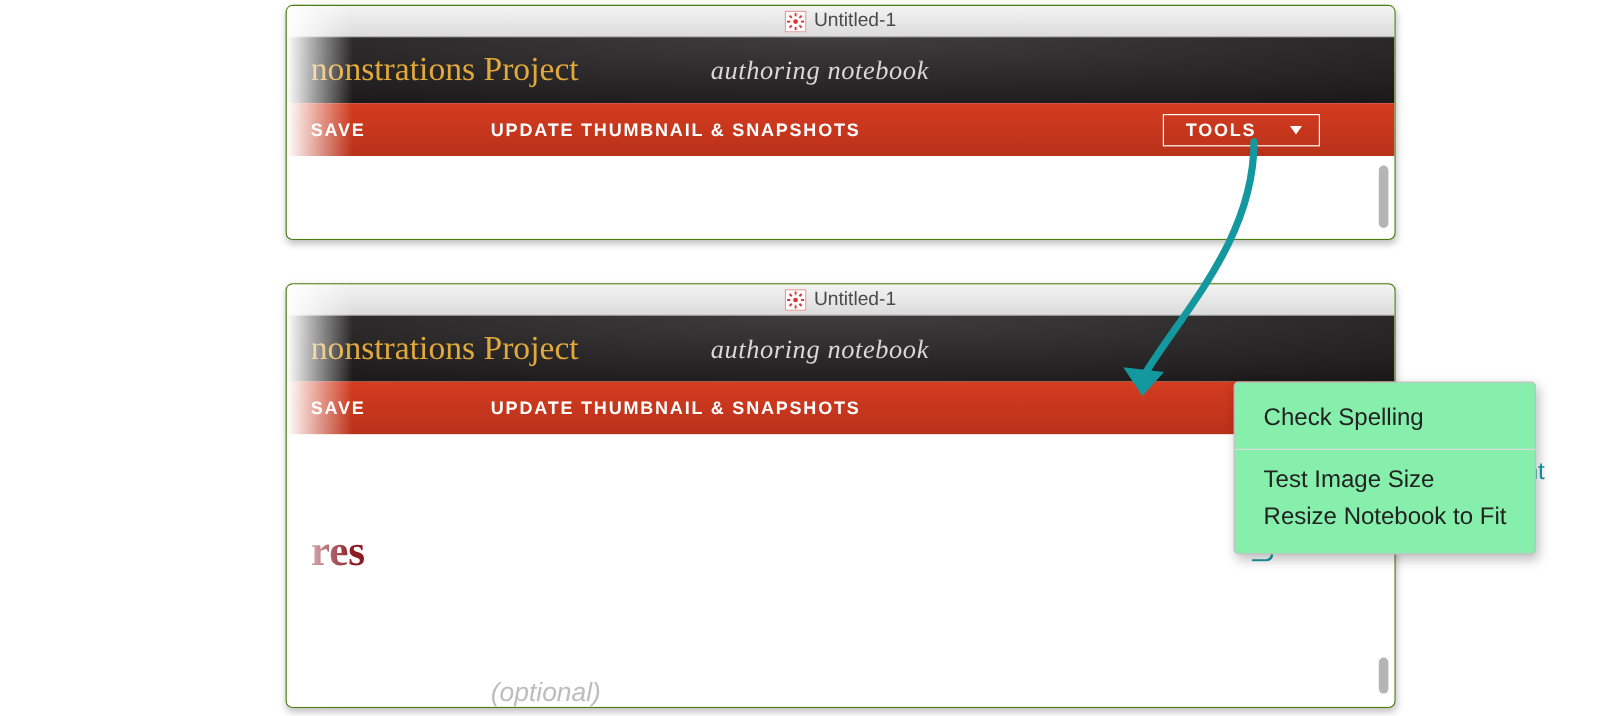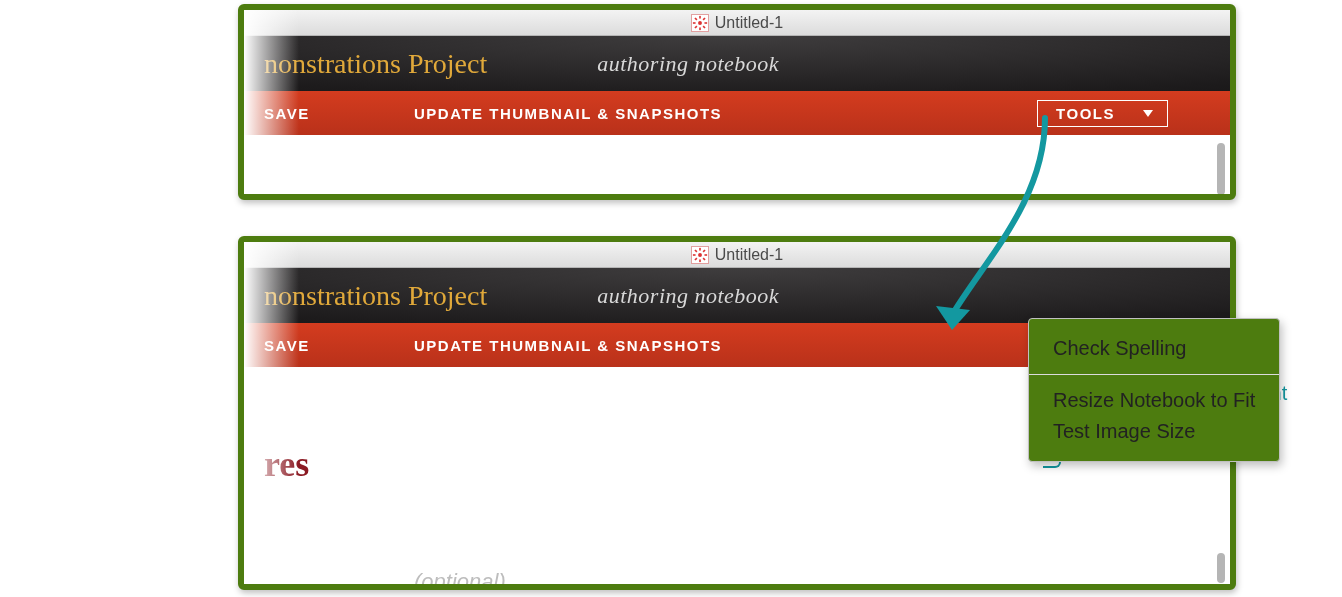--- a/index.html
+++ b/index.html
@@ -8,22 +8,22 @@
     height: 597px;
     background: #fff;
     font-family: "Helvetica Neue", Helvetica, Arial, sans-serif;
     position: relative;
     overflow: hidden;
   }
 
   
   .panel {
     position: absolute;
-    width: 998px;
-    border: 6px solid #4d7c0f;
+    width: 925px;
+    border: 1px solid #4d7c0f;
     border-radius: 6px;
     overflow: hidden;
     box-shadow: 1px 3px 6px rgba(0,0,0,0.25);
     background: #fff;
   }
   .panel .left-fade {
     position: absolute;
     left: 0; top: 0; bottom: 0;
     width: 55px;
     background: linear-gradient(90deg, #ffffff 0%, rgba(255,255,255,0) 100%);
@@ -133,21 +133,21 @@
   .optional-text {
     color: #bdbdbd;
     font-size: 22px;
     font-style: italic;
     font-family: Liberation Sans, sans-serif;
   }
 
   
   .dropdown {
     position: absolute;
-    background: #4d7c0f;
+    background: #86efac;
     border: 1px solid #c0c0c0;
     border-radius: 4px;
     box-shadow: 2px 4px 10px rgba(0,0,0,0.25);
     padding: 14px 24px;
     font-size: 20px;
     color: #222;
     z-index: 50;
   }
   .dropdown .menu-item { padding: 4px 0; white-space: nowrap; }
   .dropdown .sep {
@@ -263,22 +263,22 @@
     <div class="big-heading" style="position:absolute; left:0; top:76px;">res</div>
     <div class="optional-text" style="position:absolute; left:170px; top:202px;">(optional)</div>
 
     <div class="scroll-thumb" style="top:186px; height:30px;"></div>
   </div>
 </div>
 
 <div class="dropdown" style="left:1028px; top:318px; width:252px;">
   <div class="menu-item">Check Spelling</div>
   <div class="sep"></div>
+  <div class="menu-item">Test Image Size</div>
   <div class="menu-item">Resize Notebook to Fit</div>
-  <div class="menu-item">Test Image Size</div>
 </div>
 
 <div class="bracket" style="left:1043px; top:320px; width:18px; height:148px;"></div>
 <div class="annotation-label" style="left:1076px; top:382px;">check notebook content</div>
 
 <svg class="arrow-svg" style="left:930px; top:110px; width:170px; height:240px;" viewBox="0 0 170 240">
   <path d="M115 8 C 115 90, 55 150, 22 205" fill="none" stroke="#1398a0" stroke-width="6" stroke-linecap="round"></path>
   <path d="M22 220 L6 196 L40 200 Z" fill="#1398a0"></path>
 </svg>
 

